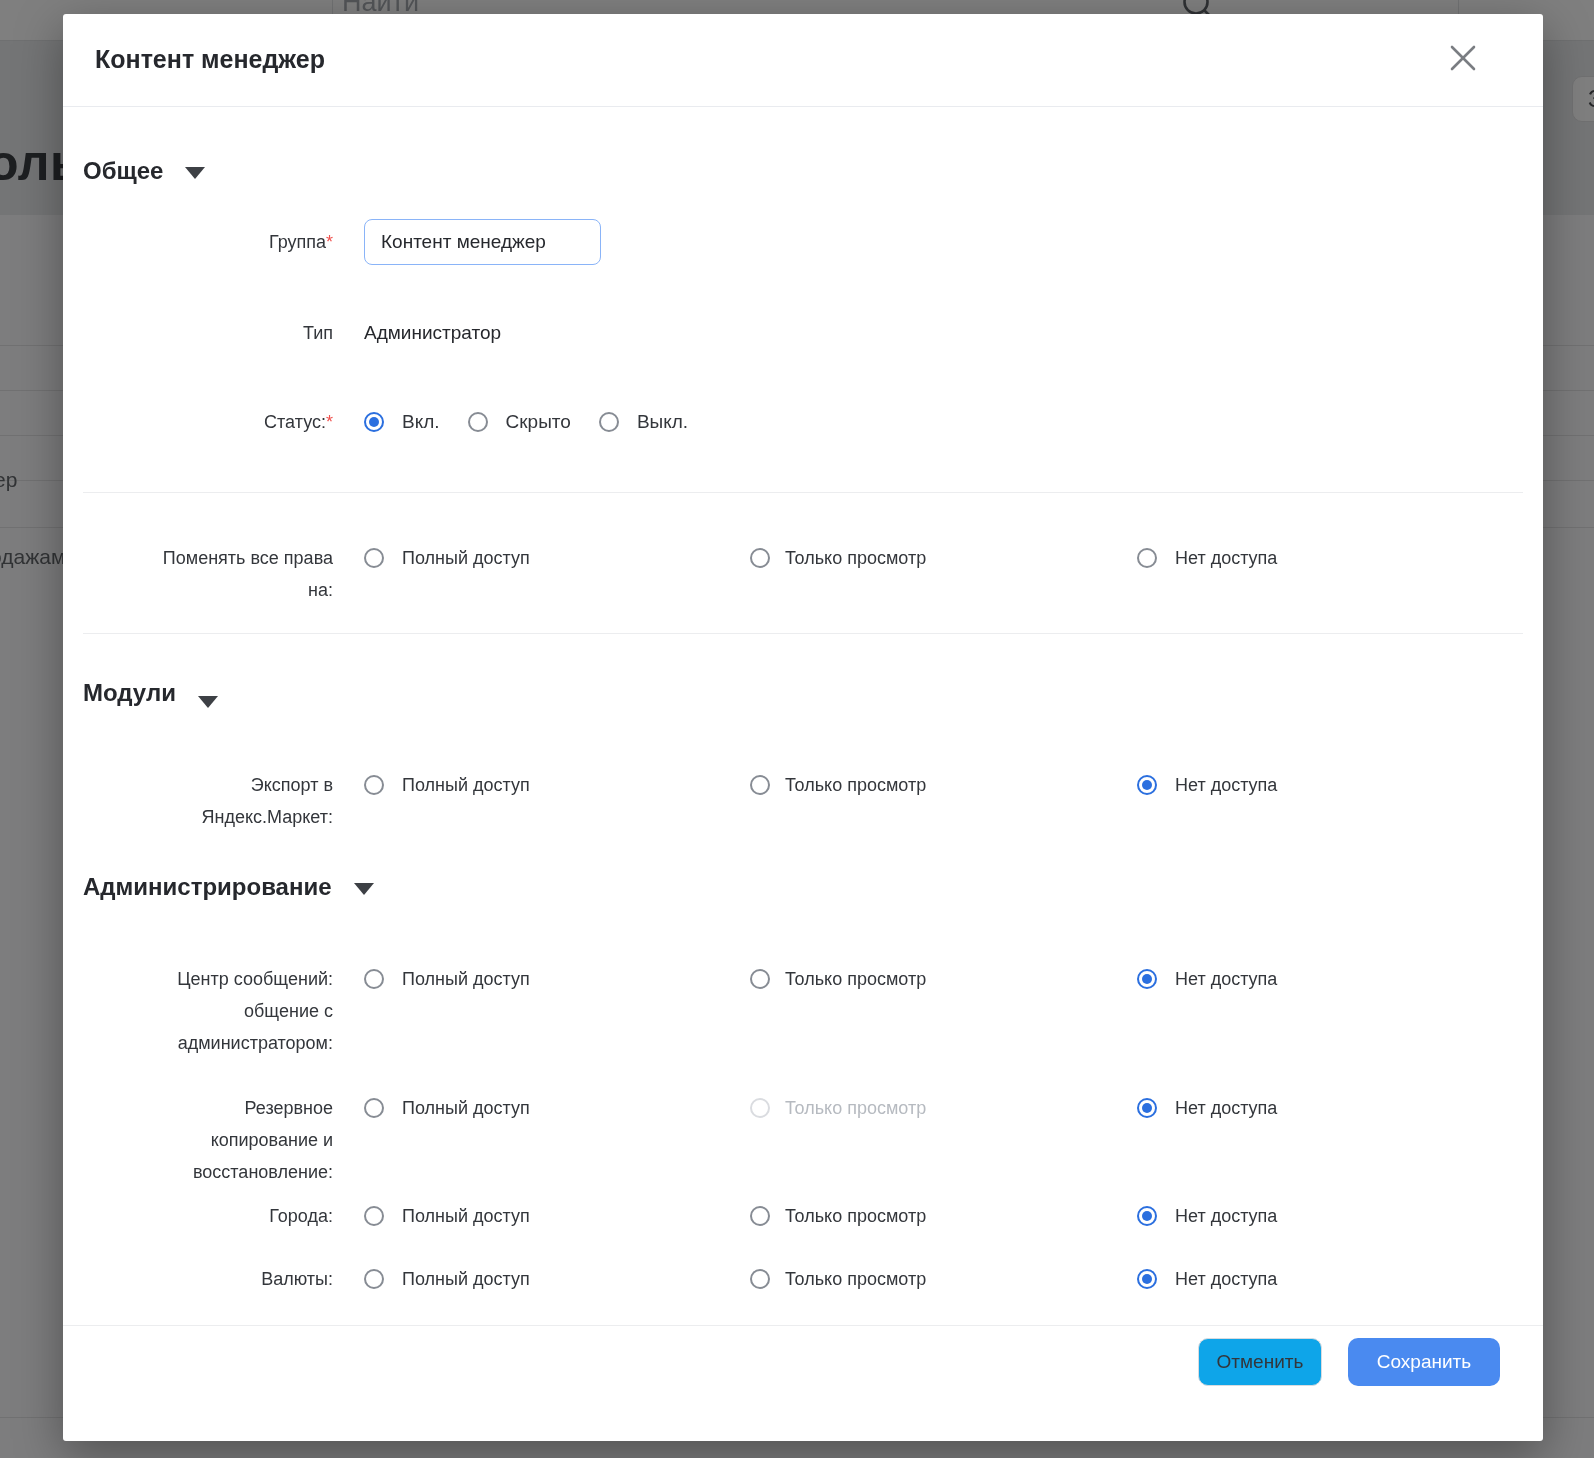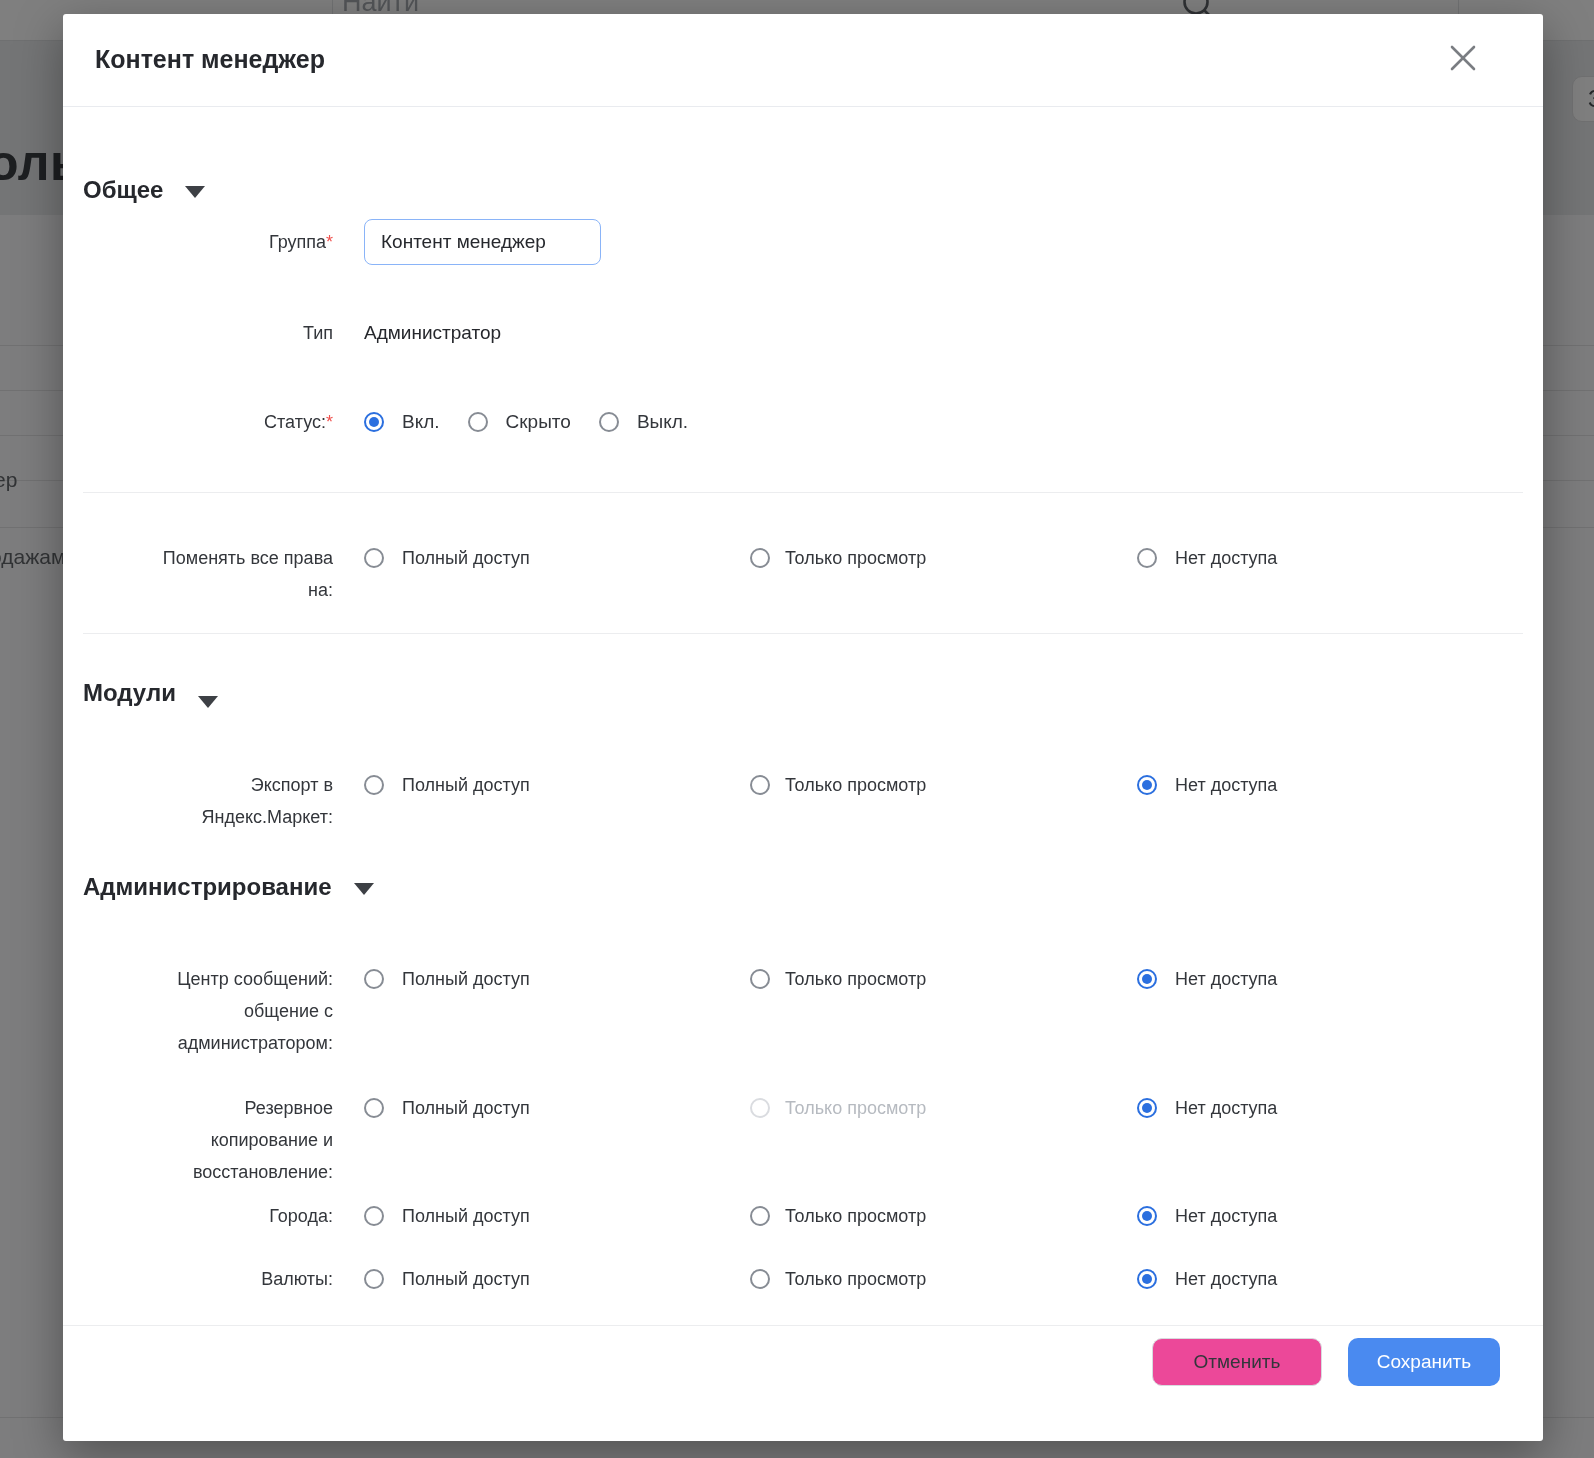--- a/index.html
+++ b/index.html
@@ -50,25 +50,25 @@
 
   .text-input { position:absolute; left:301px; top:0; width:237px; height:46px; border:1px solid #8ab4f8; border-radius:8px; padding:0 16px; font-size:19px; color:#26282d; font-family:"Liberation Sans", sans-serif; outline:none; }
 
   .status-group { position:absolute; left:301px; top:0; display:flex; align-items:flex-end; gap:28px; }
   .status-opt { display:flex; align-items:center; gap:18px; font-size:19px; color:#33363b; cursor:pointer; }
 
   .hr { position:absolute; left:20px; right:20px; height:1px; background:#ecedef; }
   .hr-footer { left:0; right:0; }
 
   .btn { position:absolute; top:1324px; height:48px; border-radius:10px; font-size:19px; font-family:"Liberation Sans", sans-serif; cursor:pointer; }
-  .btn-cancel { right:221px; width:170px; background:#ec4899; border:1px solid #d8dbdf; color:#33363b; }
+  .btn-cancel { right:221px; width:124px; background:#0ea5e9; border:1px solid #d8dbdf; color:#33363b; }
   .btn-save { right:43px; width:152px; background:#4a8af0; border:none; color:#fff; }
 
   
-  .pos-sec-general { top:161px;text-align:right; }
+  .pos-sec-general { top:142px;text-align:right; }
   .pos-group   { top:205px; } .pos-group .row-label { top:7px; }
   .pos-type    { top:306px; }
   .pos-status  { top:397px; } .pos-status .row-label { top:-5px; }
   .pos-hr1 { top:478px; }
   .pos-change  { top:534px; }
   .pos-hr2 { top:619px; }
   .pos-sec-modules { top:664px;align-items:flex-end; }
   .pos-export  { top:761px; }
   .pos-sec-admin { top:858px; }
   .pos-messages{ top:955px; }

